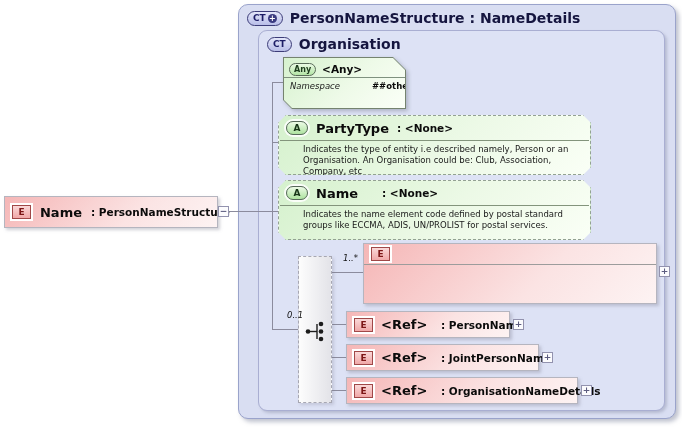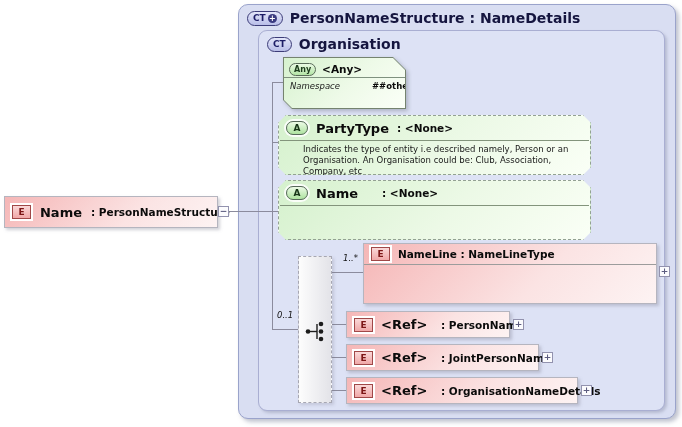--- a/index.html
+++ b/index.html
@@ -158,38 +158,38 @@
     <div class="desc">Indicates the type of entity i.e described namely, Person or an Organisation. An Organisation could be: Club, Association, Company, etc</div>
   </div>
 
   <div class="gbox-dash" style="left:278px; top:180px; width:313px; height:60px;">
     <div class="titlerow">
       <span class="a-badge">A</span>
       <span class="namecol min58">Name</span>
       <span class="boxtitle">: &lt;None&gt;</span>
     </div>
     <div class="divider"></div>
+    <div class="desc">Indicates the name element code defined by postal standard groups like ECCMA, ADIS, UN/PROLIST for postal services.</div>
   </div>
 
   <div class="cbar"></div>
   <svg class="choice-icon" width="23" height="21" viewBox="0 0 23 21">
     <circle cx="4" cy="10.5" r="2.3" fill="#1c1c1c"></circle>
     <line x1="4" y1="10.5" x2="13" y2="10.5" stroke="#1c1c1c" stroke-width="1.4"></line>
     <line x1="13" y1="3" x2="13" y2="18" stroke="#1c1c1c" stroke-width="1.4"></line>
     <circle cx="17" cy="3" r="2.3" fill="#1c1c1c"></circle>
     <circle cx="17" cy="10.5" r="2.3" fill="#1c1c1c"></circle>
     <circle cx="17" cy="18" r="2.3" fill="#1c1c1c"></circle>
   </svg>
-  <span class="card" style="left:277px; top:310px;">0..1</span>
+  <span class="card" style="left:287px; top:310px;">0..1</span>
   <span class="card" style="left:343px; top:253px;">1..*</span>
 
   <div class="pbox" style="left:363px; top:243px; width:294px; height:61px;">
     <div class="titlerow">
       <span class="e-badge">E</span>
-      <span class="boxtitle">NameLine : NameLineType</span>
     </div>
     <div class="divider"></div>
   </div>
   <div class="handle" style="left:659px; top:266px;">+</div>
 
   <div class="pbox" style="left:346px; top:311px; width:164px; height:27px;">
     <div class="titlerow" style="height:25px;">
       <span class="e-badge">E</span>
       <span class="namecol min52">&lt;Ref&gt;</span>
       <span class="boxtitle">: PersonName</span>

